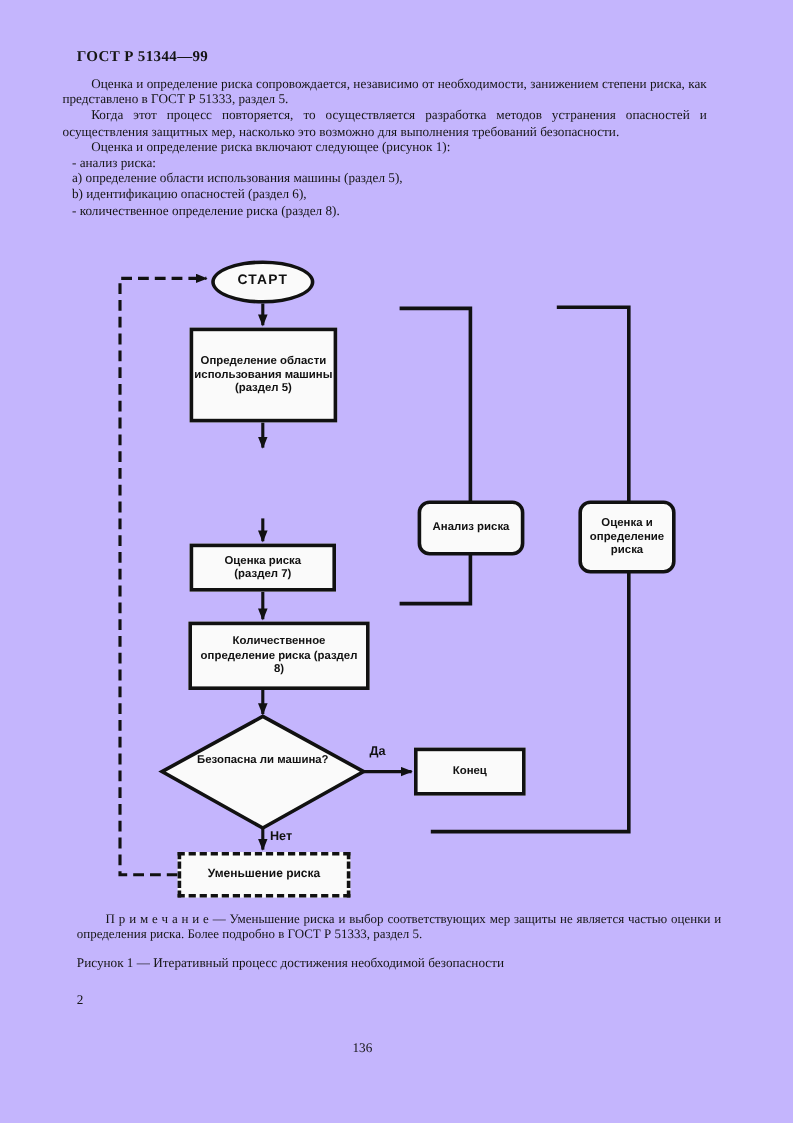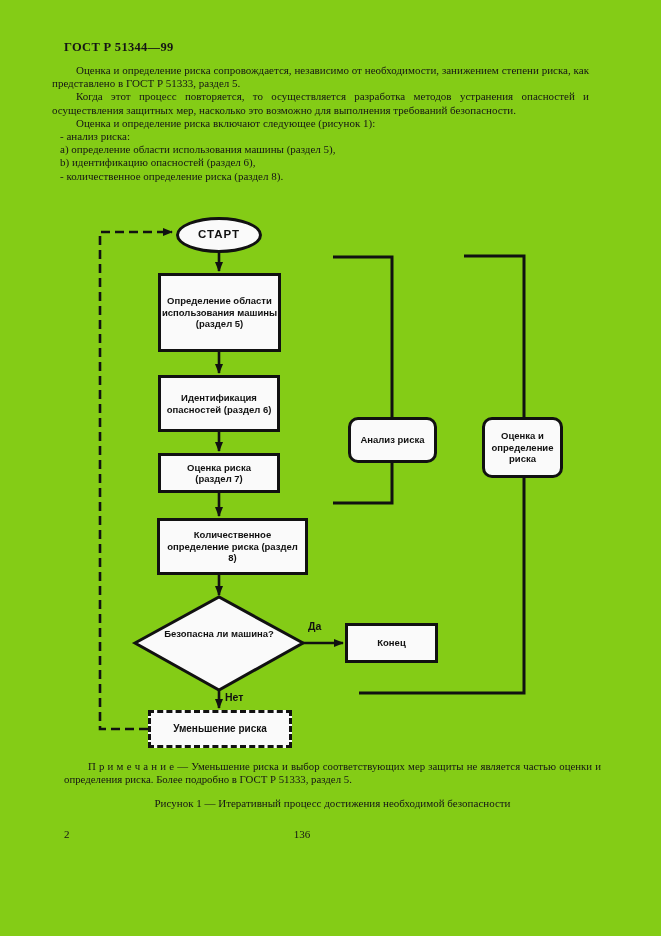--- a/index.html
+++ b/index.html
@@ -1,20 +1,20 @@
 <!DOCTYPE html>
 <html><head>
 <meta charset="utf-8">
 <style>
   * { margin:0; padding:0; box-sizing:border-box; }
   html,body { width:661px; height:936px; }
   body { font-family:"Liberation Serif", serif; color:#151515; }
   .page {
     position:relative; width:661px; height:936px;
-    background:#84cc16; overflow:hidden;
+    background:#c4b5fd; overflow:hidden;
   }
   .doc-header {
     position:absolute; left:64px; top:40px;
     font-size:12.5px; font-weight:bold; letter-spacing:.3px;
   }
   .body-text {
     position:absolute; left:52px; top:64px; width:537px;
     font-size:11px; line-height:13.2px; text-align:justify;
   }
   .body-text p { text-indent:24px; }
@@ -37,25 +37,25 @@
     position:absolute; left:164px; top:628px; width:110px;
     text-align:center; font-family:"Liberation Sans", sans-serif;
     font-weight:bold; font-size:9.5px; line-height:11.5px; color:#111;
   }
   .note {
     position:absolute; left:64px; top:760px; width:537px;
     font-size:10.8px; line-height:13px; text-align:justify; text-indent:24px;
   }
   .caption {
     position:absolute; left:64px; top:797px; width:537px;
-    font-size:11px; text-align:center;
+    font-size:11px; text-align:left;
   }
   .pagenum { position:absolute; top:828px; font-size:11px; }
   .pagenum.left { left:64px; }
-  .pagenum.center { left:0; width:604px; text-align:center; }
+  .pagenum.center { left:0; width:604px; text-align:center;margin-top:40px; }
 </style>
 </head>
 <body>
 
 <div class="page">
 
   <div class="doc-header">ГОСТ Р 51344—99</div>
 
   <div class="body-text">
     <p>Оценка и определение риска сопровождается, независимо от необходимости, занижением степени риска, как представлено в ГОСТ Р 51333, раздел 5.</p>
@@ -90,21 +90,20 @@
     <polygon points="135,438 219,392 303,438 219,485" fill="#fafafa" stroke="#111" stroke-width="3"></polygon>
 
     <line x1="303" y1="438" x2="343" y2="438" stroke="#111" stroke-width="2.6" marker-end="url(#arr)"></line>
     <line x1="219" y1="485" x2="219" y2="503" stroke="#111" stroke-width="2.6" marker-end="url(#arr)"></line>
   </svg>
 
   <div class="node oval" style="left:176px; top:217px; width:86px; height:36px;">СТАРТ</div>
 
   <div class="node" style="left:158px; top:273px; width:123px; height:79px; padding:0;">Определение области использования машины (раздел 5)</div>
 
-  <div class="node" style="left:158px; top:375px; width:122px; height:57px; padding:2px;">Идентификация опасностей (раздел 6)</div>
 
   <div class="node" style="left:158px; top:453px; width:122px; height:40px; padding:17px;">Оценка риска (раздел 7)</div>
 
   <div class="node" style="left:157px; top:518px; width:151px; height:57px; padding:2px;">Количественное определение риска (раздел 8)</div>
 
   <div class="diamond-label">Безопасна ли машина?</div>
 
   <div class="flow-label" style="left:308px; top:620px;">Да</div>
 
   <div class="node" style="left:345px; top:623px; width:93px; height:40px;">Конец</div>

